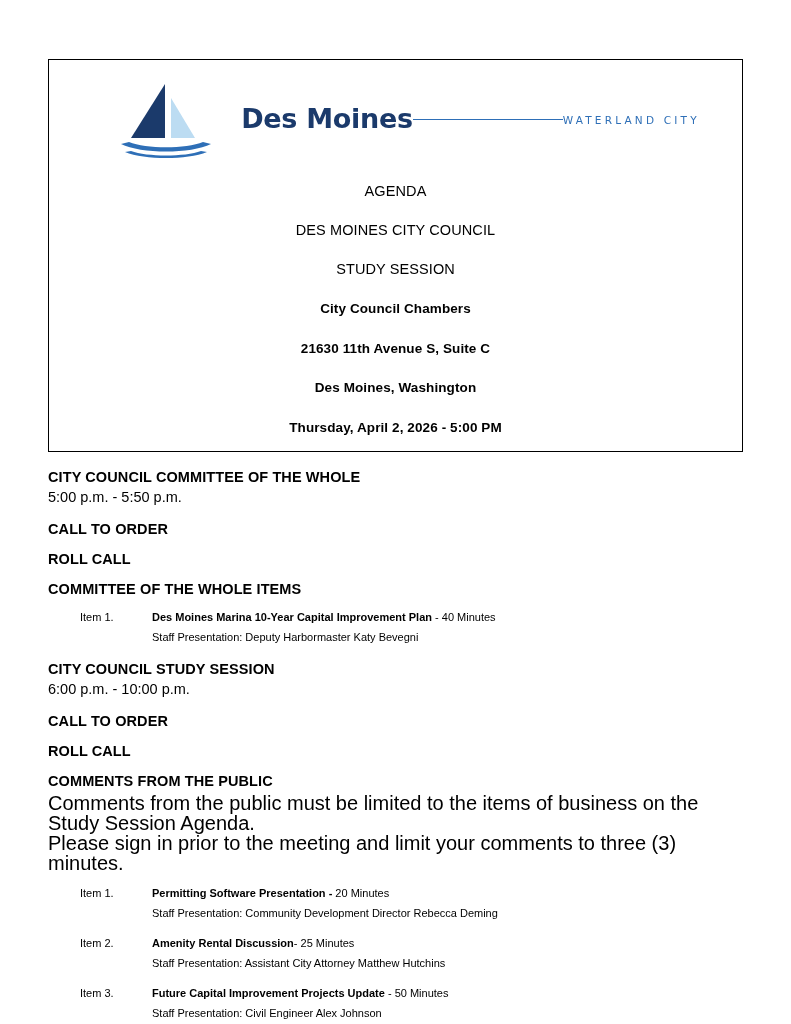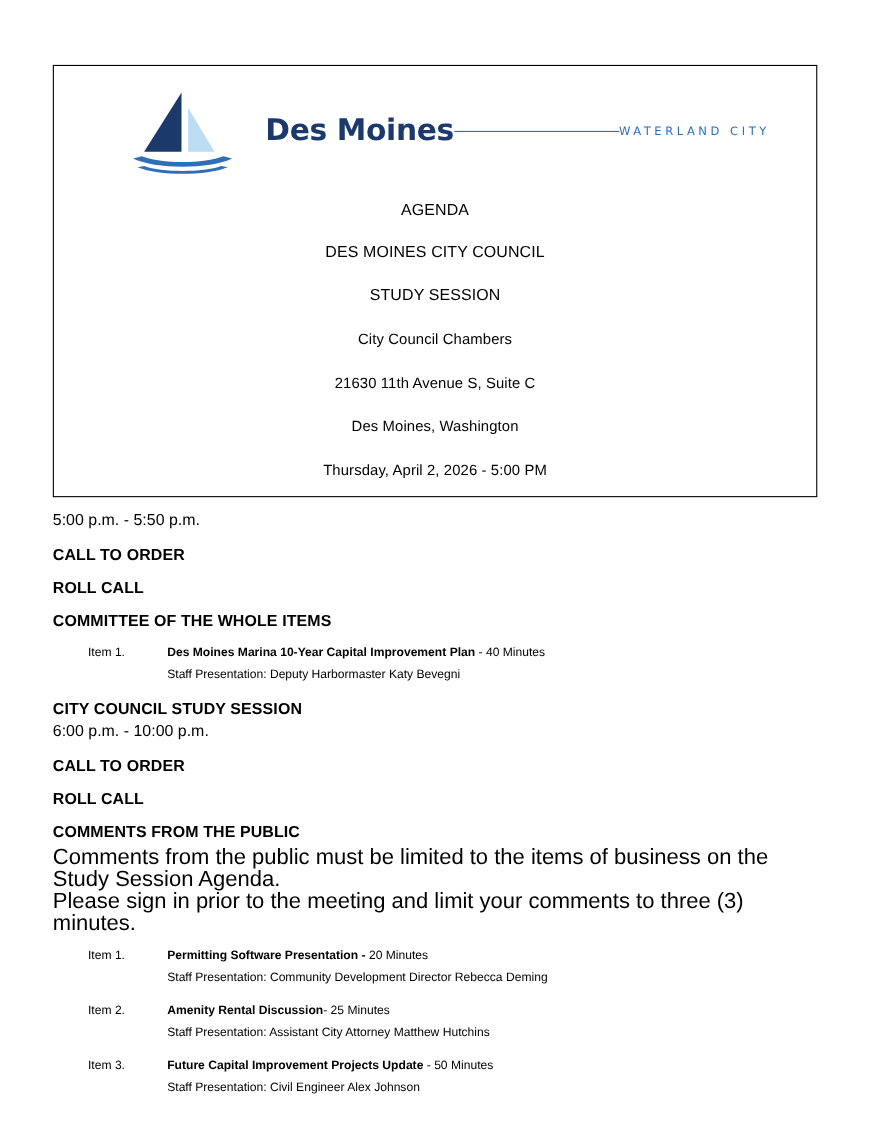--- a/index.html
+++ b/index.html
@@ -67,21 +67,21 @@
   .hdr-line {
     font-size: 14.5px;
     line-height: 19px;
     letter-spacing: 0.1px;
     margin-top: 20px;
   }
   .hdr-line.caps {
     font-size: 14.5px;
   }
   .hdr-line.bold {
-    font-weight: normal;
+    font-weight: bold;
     font-size: 13.5px;
     line-height: 19.5px;
   }
 
   
   .body-area {
     padding-top: 9px;
   }
   .sec-head {
     font-weight: bold;
@@ -143,20 +143,21 @@
     <div class="hdr-line caps">DES MOINES CITY COUNCIL</div>
     <div class="hdr-line caps">STUDY SESSION</div>
     <div class="hdr-line bold">City Council Chambers</div>
     <div class="hdr-line bold">21630 11th Avenue S, Suite C</div>
     <div class="hdr-line bold">Des Moines, Washington</div>
     <div class="hdr-line bold">Thursday, April 2, 2026 - 5:00 PM</div>
   </div>
 
   <div class="body-area">
 
+    <div class="sec-head first">CITY COUNCIL COMMITTEE OF THE WHOLE</div>
     <div class="plain">5:00 p.m. - 5:50 p.m.</div>
 
     <div class="sec-head">CALL TO ORDER</div>
 
     <div class="sec-head">ROLL CALL</div>
 
     <div class="sec-head">COMMITTEE OF THE WHOLE ITEMS</div>
 
     <div class="item-row">
       <div class="item-label">Item 1.</div>

